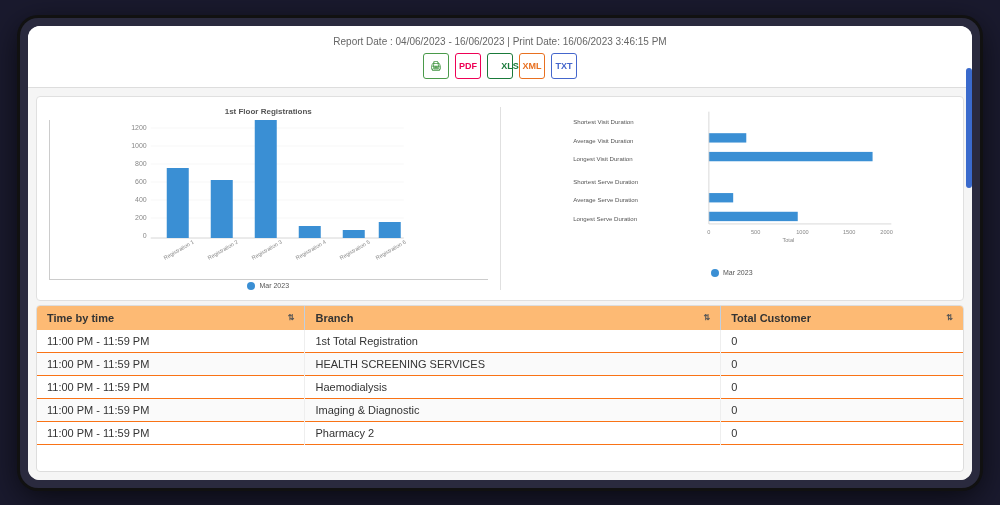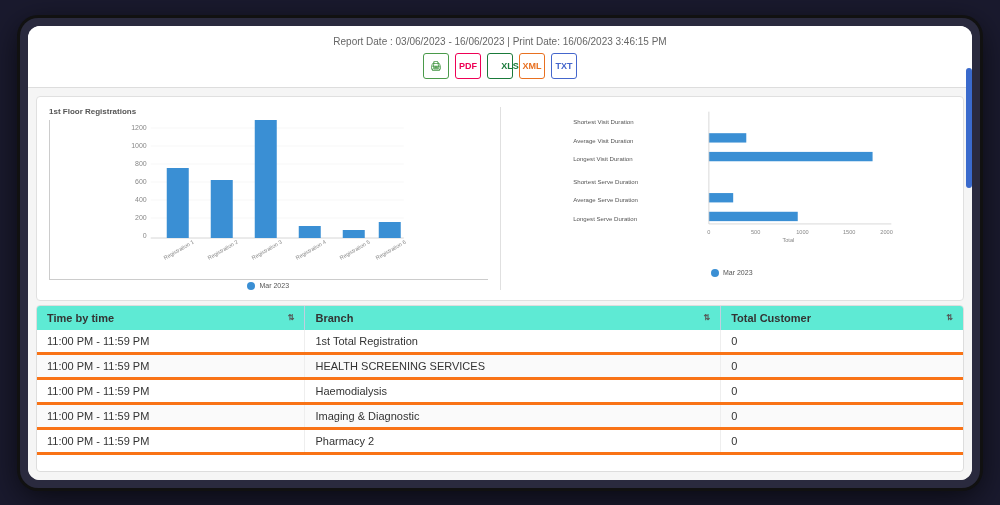--- a/index.html
+++ b/index.html
@@ -95,20 +95,21 @@
     
     .charts-section {
       background: #fff;
       margin: 8px 8px 4px;
       border: 1px solid #e0e0e0;
       border-radius: 4px;
       padding: 10px 12px;
       display: flex;
       gap: 12px;
       flex-shrink: 0;
+      text-align: center;
     }
     
     .chart-left {
       flex: 1;
     }
     .chart-title {
       font-size: 8px;
       color: #555;
       margin-bottom: 4px;
       font-weight: 600;
@@ -162,37 +163,37 @@
       border: 1px solid #ddd;
       border-radius: 4px;
       background: #fff;
     }
     .table {
       width: 100%;
       border-collapse: collapse;
       font-size: 11px;
     }
     .table thead tr {
-      background: #5eead4;
+      background: #fdba74;
       margin-left: 8px;
     }
     .table thead th {
       padding: 6px 10px;
       text-align: left;
       font-weight: 600;
       color: #333;
       border-right: 1px solid #c0cfe0;
       font-size: 11px;
     }
     .table thead th:last-child {
       border-right: none;
       text-align: center;
     }
     .table tbody tr {
-      border-bottom: 3px solid #f97316;
+      border-bottom: 1px solid #f97316;
     }
     .table tbody tr:nth-child(even) {
       background: #fafafa;
     }
     .table tbody td {
       padding: 5px 10px;
       color: #333;
       border-right: 1px solid #eee;
     }
     .table tbody td:last-child {
@@ -210,21 +211,21 @@
       justify-content: space-between;
     }
   </style>
 </head>
 <body>
 
 <div class="device-frame">
   <div class="screen">
 
     <div class="header">
-      <div class="header-subtitle">Report Date : 03/06/2023 - 16/06/2023 | Print Date: 16/06/2023 3:46:15 PM</div>
+      <div class="header-subtitle">Report Date : 04/06/2023 - 16/06/2023 | Print Date: 16/06/2023 3:46:15 PM</div>
       <div class="toolbar-icons">
         <div class="toolbar-icon" title="Print">🖨</div>
         <div class="toolbar-icon pdf" title="PDF">PDF</div>
         <div class="toolbar-icon xls" title="XLS">XLS</div>
         <div class="toolbar-icon xml" title="XML">XML</div>
         <div class="toolbar-icon txt" title="TXT">TXT</div>
       </div>
     </div>
 
     <div class="scrollbar"></div>

